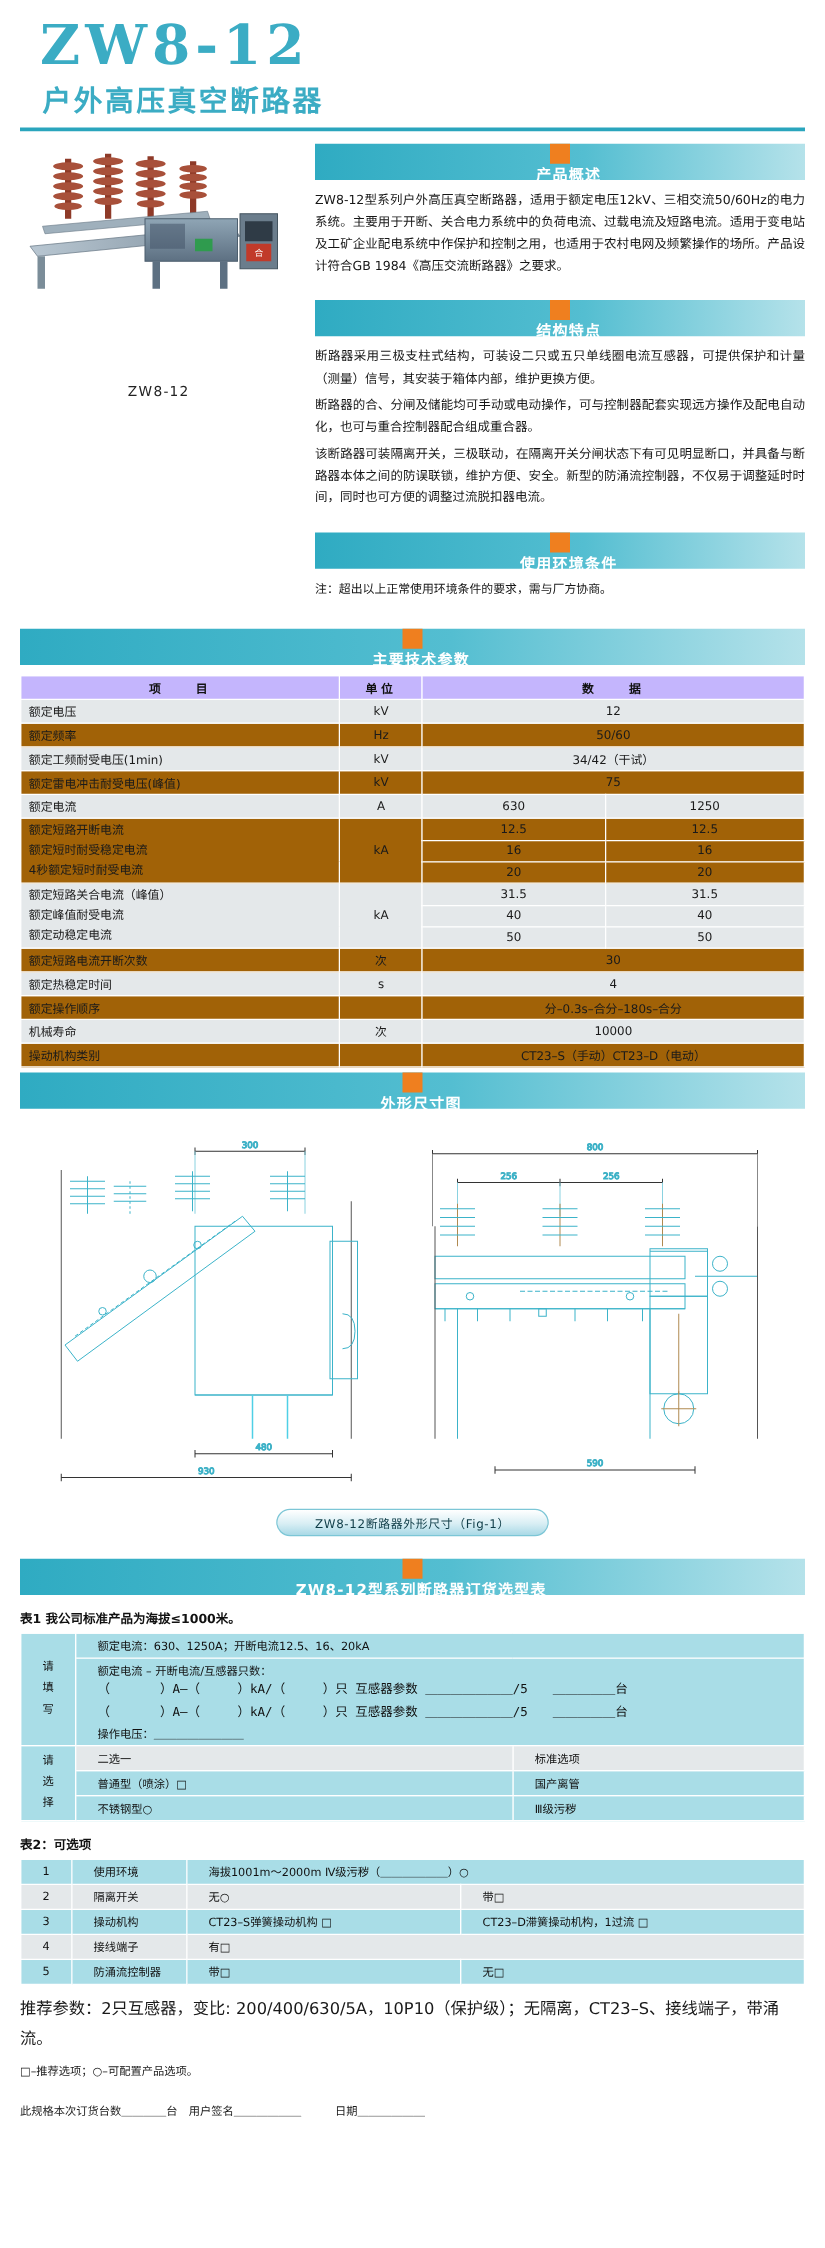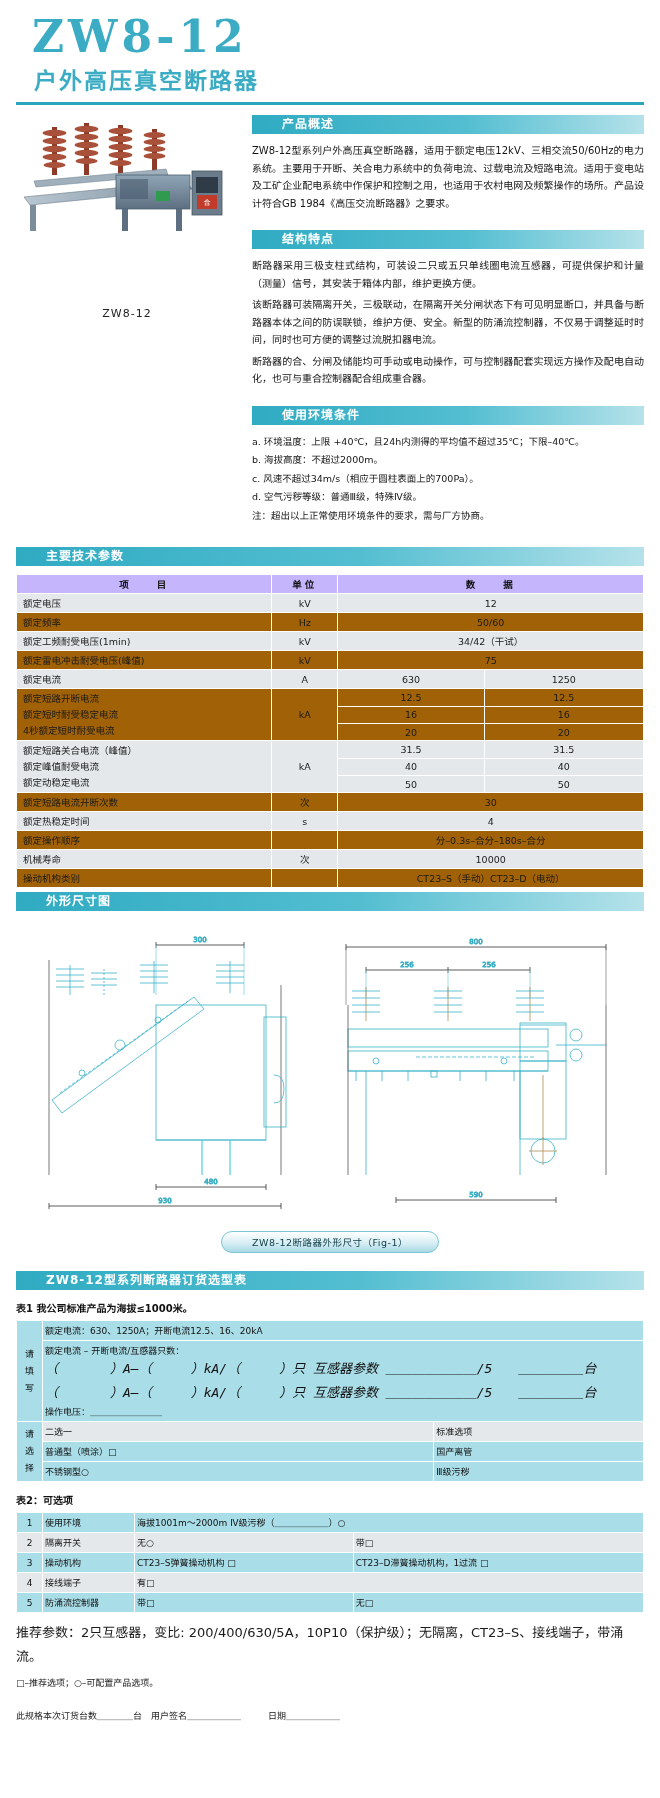--- a/index.html
+++ b/index.html
@@ -55,24 +55,25 @@
     font-size: 11px;
     color: #222;
     margin-top: 70px;
     letter-spacing: 1px;
   }
   .text-col { flex: 1 1 auto; padding-left: 4px; }
 
   
   .sec-bar {
     display: flex;
-    align-items: flex-end;
-    height: 19px;
+    align-items: center;
+    height: 29px;
     background: linear-gradient(to right, #2fabc2 0%, #54bed1 55%, #b5e2ea 100%);
     margin: 0 0 8px 0;
+    flex-direction: column;
   }
   .sec-bar .marker {
     width: 16px; flex: 0 0 16px;
     background: #ef7f1f;
   }
   .sec-bar .sec-title {
     font-size: 12px;
     font-weight: bold;
     color: #ffffff;
     line-height: 19px;
@@ -147,34 +148,34 @@
     margin: 10px 0 5px 0;
     color: #111;
   }
   table.order {
     width: 100%;
     border-collapse: collapse;
     font-size: 9px;
   }
   table.order td {
     border: 1px solid #ffffff;
-    padding: 3px 2px;
+    padding: 3px 17px;
     vertical-align: middle;
     color: #111;
   }
   .v-label {
     width: 26px;
     text-align: center;
     background: #a9dde7;
     font-size: 9px;
     line-height: 1.9;
   }
   .o-blue { background: #a9dde7; }
   .o-light { background: #e4e8ea; }
-  .fill-lines { line-height: 1.85; white-space: pre; font-family: "DejaVu Sans Mono", "Liberation Mono", monospace; font-size: 13px; font-style: italic;}
+  .fill-lines { line-height: 1.85; white-space: pre; font-family: "DejaVu Sans Mono", "Liberation Mono", monospace; font-size: 10px;}
   .num-cell { width: 26px; text-align: center; }
   .legend-note { font-size: 9px; line-height: 1.9; margin: 6px 0 0 0; }
   .foot-box { margin: 14px 0 0 0; font-size: 9px; line-height: 2.1; }
   .recommend { font-size: 13px; line-height: 1.85; margin: 8px 0 4px 0; }
 </style>
 </head>
 <body>
 
 <div class="header">
   <div class="brand-title">ZW8-12</div>
@@ -261,35 +262,29 @@
     </div>
     <p class="body-text">ZW8-12型系列户外高压真空断路器，适用于额定电压12kV、三相交流50/60Hz的电力系统。主要用于开断、关合电力系统中的负荷电流、过载电流及短路电流。适用于变电站及工矿企业配电系统中作保护和控制之用，也适用于农村电网及频繁操作的场所。产品设计符合GB 1984《高压交流断路器》之要求。</p>
 
     <div class="block-gap"></div>
 
     <div class="sec-bar">
       <span class="marker"></span>
       <span class="sec-title">结构特点</span>
     </div>
     <p class="body-text">断路器采用三极支柱式结构，可装设二只或五只单线圈电流互感器，可提供保护和计量（测量）信号，其安装于箱体内部，维护更换方便。</p>
+    <p class="body-text">断路器的合、分闸及储能均可手动或电动操作，可与控制器配套实现远方操作及配电自动化，也可与重合控制器配合组成重合器。</p>
     <p class="body-text">该断路器可装隔离开关，三极联动，在隔离开关分闸状态下有可见明显断口，并具备与断路器本体之间的防误联锁，维护方便、安全。新型的防涌流控制器，不仅易于调整延时时间，同时也可方便的调整过流脱扣器电流。</p>
-    <p class="body-text">断路器的合、分闸及储能均可手动或电动操作，可与控制器配套实现远方操作及配电自动化，也可与重合控制器配合组成重合器。</p>
 
     <div class="block-gap"></div>
 
     <div class="sec-bar">
       <span class="marker"></span>
       <span class="sec-title">使用环境条件</span>
     </div>
-    <ul class="env-list">
-      <li>a. 环境温度：上限 +40℃，且24h内测得的平均值不超过35℃；下限–40℃。</li>
-      <li>b. 海拔高度：不超过2000m。</li>
-      <li>c. 风速不超过34m/s（相应于圆柱表面上的700Pa）。</li>
-      <li>d. 空气污秽等级：普通Ⅲ级，特殊Ⅳ级。</li>
-    </ul>
     <div class="env-note">注：超出以上正常使用环境条件的要求，需与厂方协商。</div>
   </div>
 </div>
 
 <div class="sec-bar wide" style="margin-top:22px">
   <span class="marker"></span>
   <span class="sec-title">主要技术参数</span>
 </div>
 
 <div class="spec-wrap">

